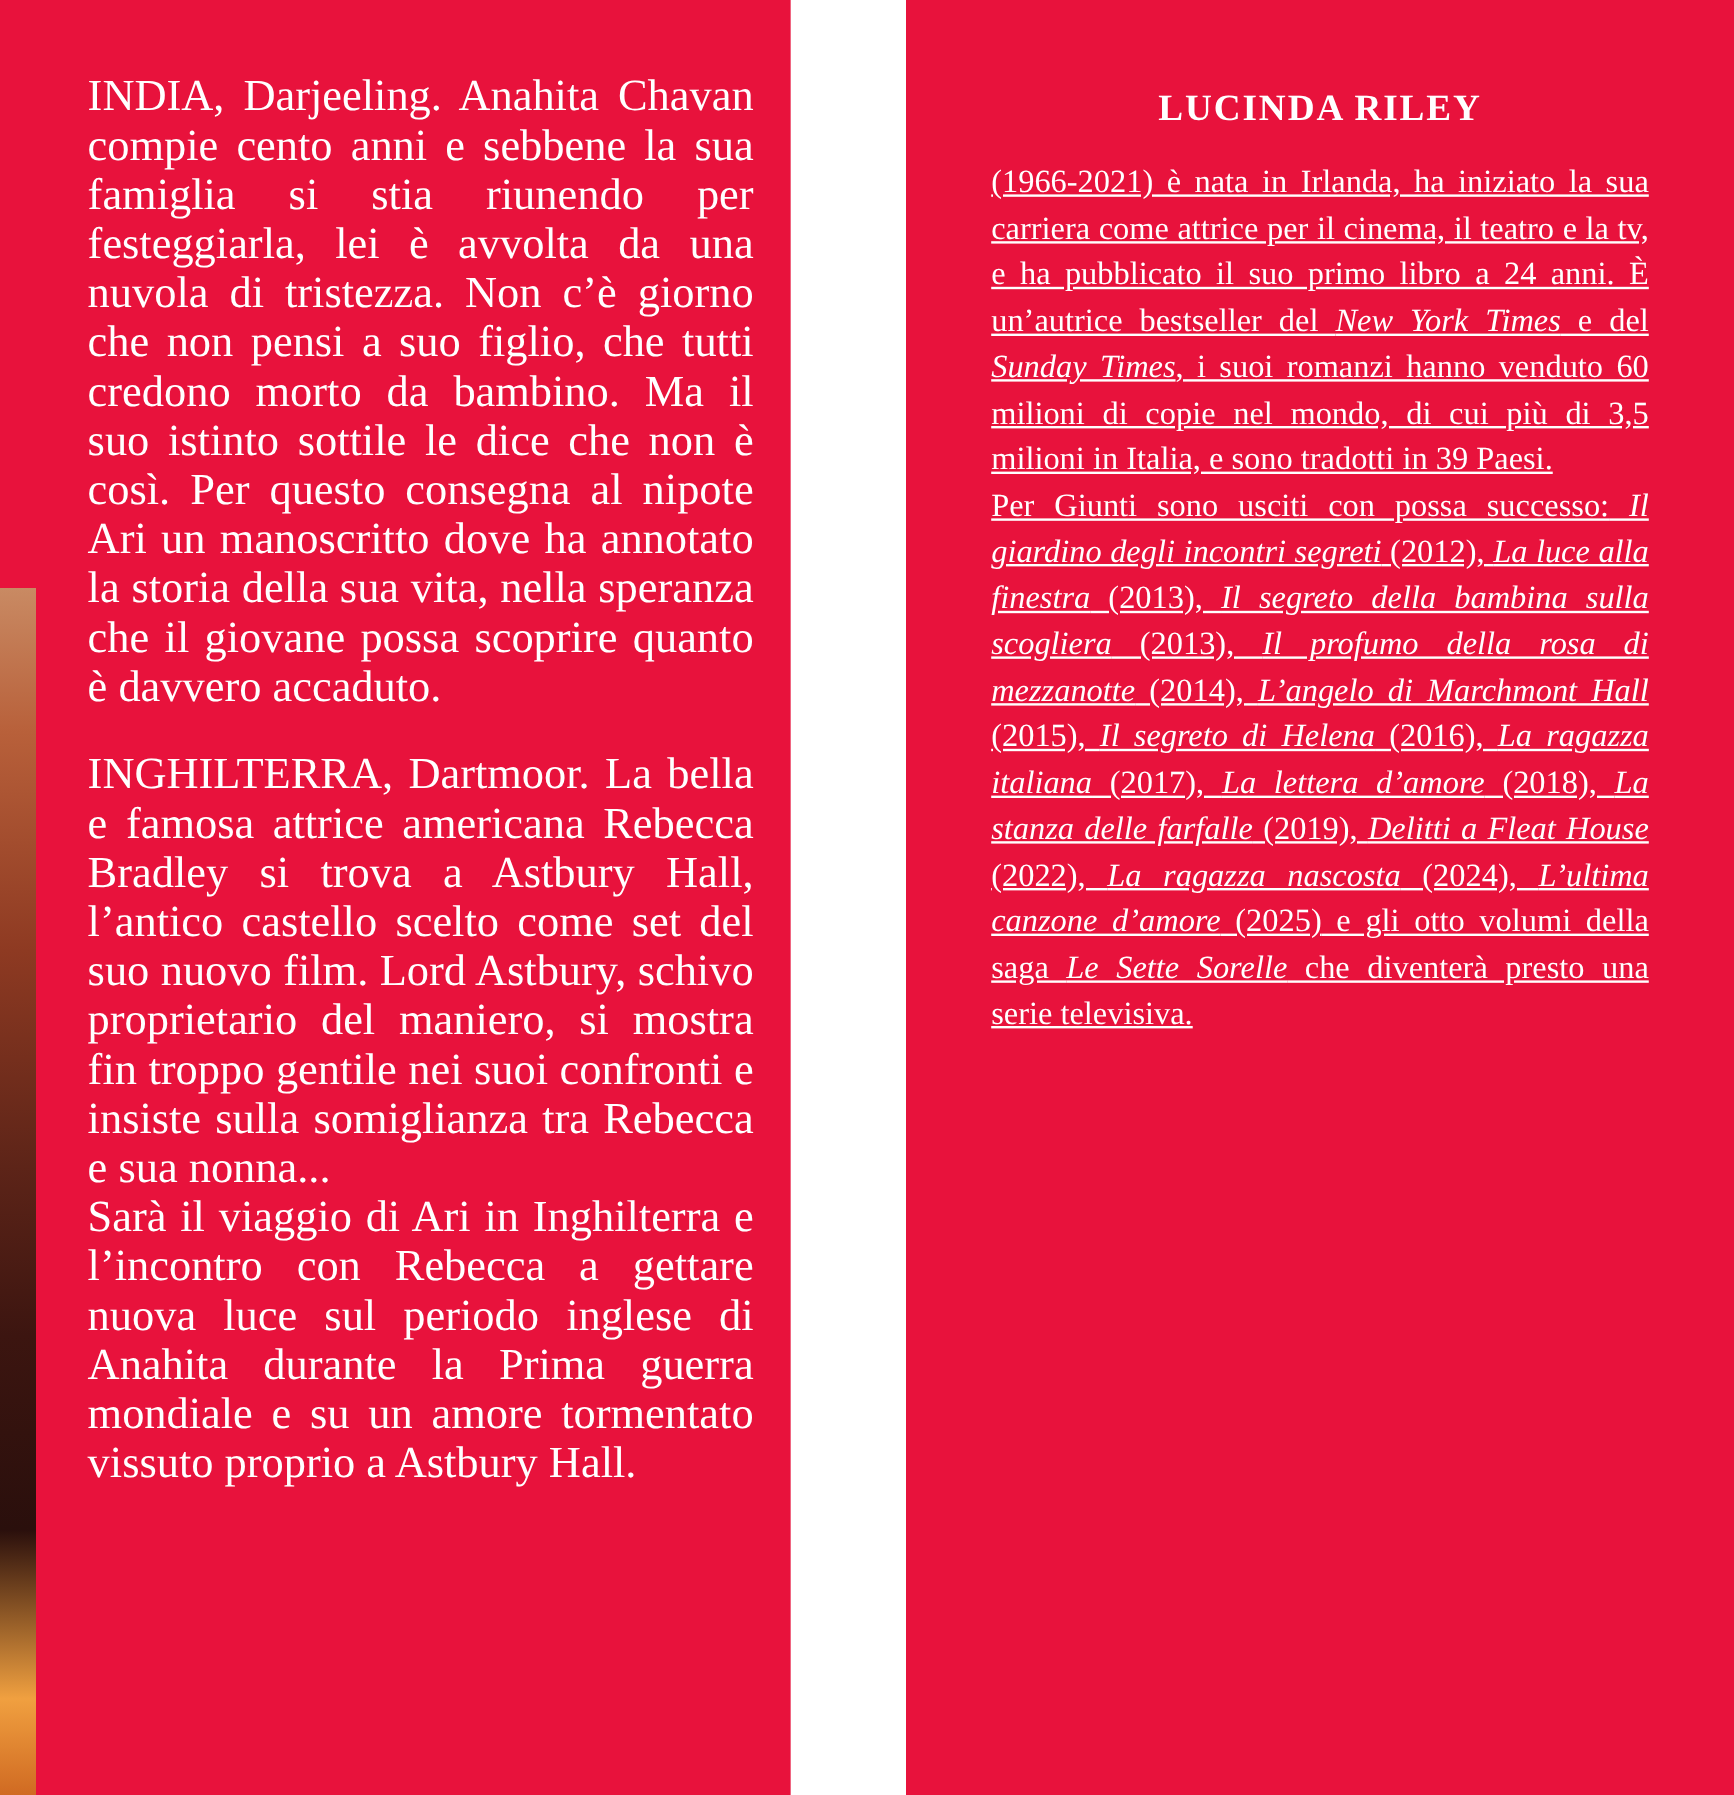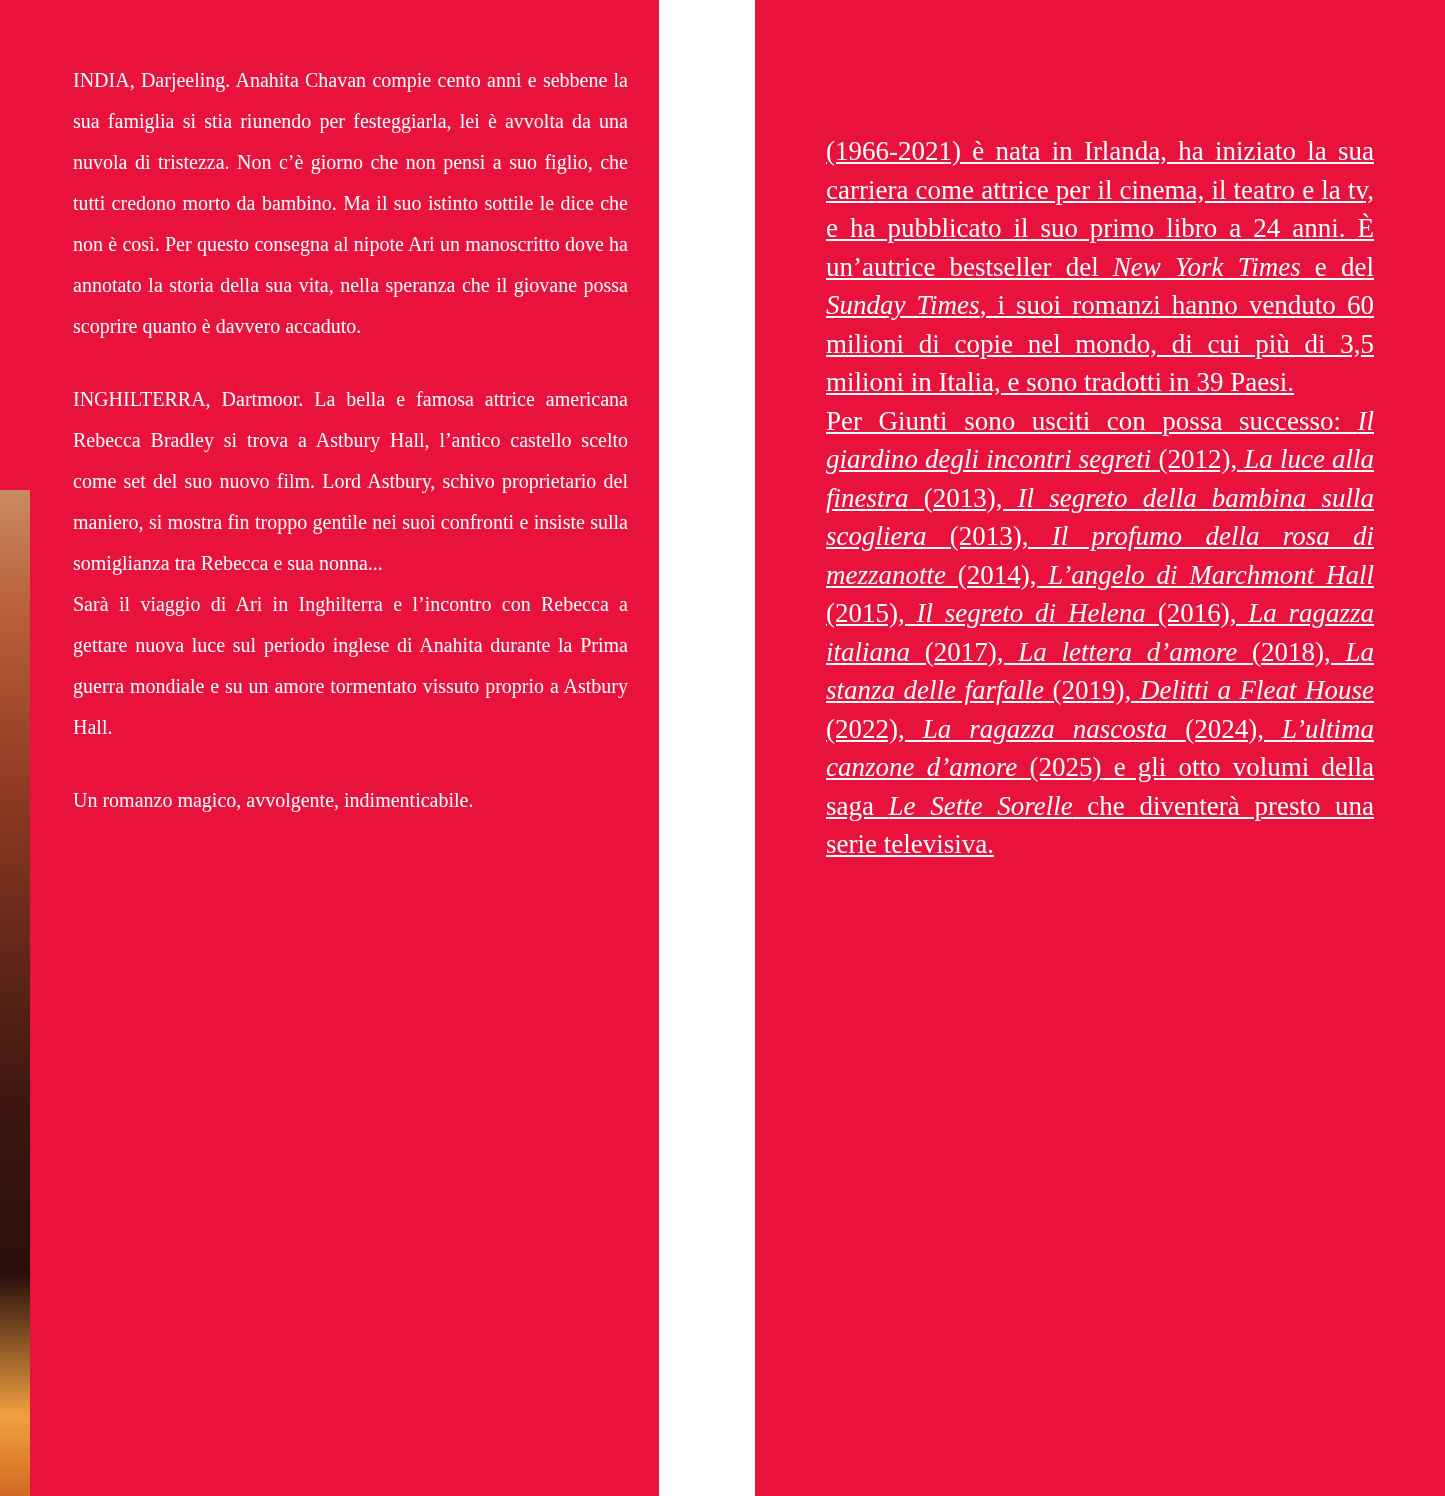--- a/index.html
+++ b/index.html
@@ -44,21 +44,21 @@
         #f0a040 92%,
         #d06a22 100%);
   }
 
   .blurb {
     position: absolute;
     left: 73px;
     top: 60px;
     width: 555px;
     color: #ffffff;
-    font-size: 20px;
+    font-size: 37px;
     line-height: 41px;
     text-align: justify;
     -webkit-hyphens: manual;
     hyphens: manual;
   }
   .blurb p {
     margin: 0 0 32px 0;
   }
   .blurb p.tight {
     margin-bottom: 0;
@@ -121,27 +121,27 @@
 <body>
 
 <div id="page">
 
   <div class="panel-left">
     <div class="photo-sliver"></div>
     <div class="blurb">
       <p>INDIA, Darjeeling. Anahita Chavan compie cento anni e sebbene la sua famiglia si stia riunendo per festeggiarla, lei è avvolta da una nuvola di tristezza. Non c’è giorno che non pensi a suo figlio, che tutti credono morto da bambino. Ma il suo istinto sottile le dice che non è così. Per questo consegna al nipote Ari un manoscritto dove ha annotato la storia della sua vita, nella speranza che il giovane possa scoprire quanto è davvero accaduto.</p>
       <p class="tight">INGHILTERRA, Dartmoor. La bella e famosa attrice americana Rebecca Bradley si trova a Astbury Hall, l’antico castello scelto come set del suo nuovo film. Lord Astbury, schivo proprietario del maniero, si mostra fin troppo gentile nei suoi confronti e insiste sulla somiglianza tra Rebecca e sua nonna...</p>
       <p>Sarà il viaggio di Ari in Inghilterra e l’incontro con Rebecca a gettare nuova luce sul periodo inglese di Anahita durante la Prima guerra mondiale e su un amore tormentato vissuto proprio a Astbury Hall.</p>
-      <p>Un romanzo magico, avvolgente, indimenticabile.</p>
     </div>
   </div>
 
   <div class="gutter"></div>
 
   <div class="panel-right">
+    <div class="author-name">LUCINDA RILEY</div>
 
     <div class="bio">
       <p><span>(1966-2021) è nata in Irlanda, ha iniziato la sua carriera come attrice per il cinema, il teatro e la tv, e ha pubblicato il suo primo libro a 24 anni. È un’autrice bestseller del </span><i>New York Times</i><span> e del </span><i>Sunday Times</i><span>, i suoi romanzi hanno venduto 60 milioni di copie nel mondo, di cui più di 3,5 milioni in Italia, e sono tradotti in 39 Paesi.</span></p>
       <p><span>Per Giunti sono usciti con possa successo:</span>
         <span id="titles-list"><i>Il giardino degli incontri segreti</i><span> (2012), </span><i>La luce alla finestra</i><span> (2013), </span><i>Il segreto della bambina sulla scogliera</i><span> (2013), </span><i>Il profumo della rosa di mezzanotte</i><span> (2014), </span><i>L’angelo di Marchmont Hall</i><span> (2015), </span><i>Il segreto di Helena</i><span> (2016), </span><i>La ragazza italiana</i><span> (2017), </span><i>La lettera d’amore</i><span> (2018), </span><i>La stanza delle farfalle</i><span> (2019), </span><i>Delitti a Fleat House</i><span> (2022), </span><i>La ragazza nascosta</i><span> (2024), </span><i>L’ultima canzone d’amore</i><span> (2025)</span></span><span> e gli otto volumi della saga </span><i>Le Sette Sorelle</i><span> che diventerà presto una serie televisiva.</span></p>
     </div>
 
   </div>
 </div>
 

